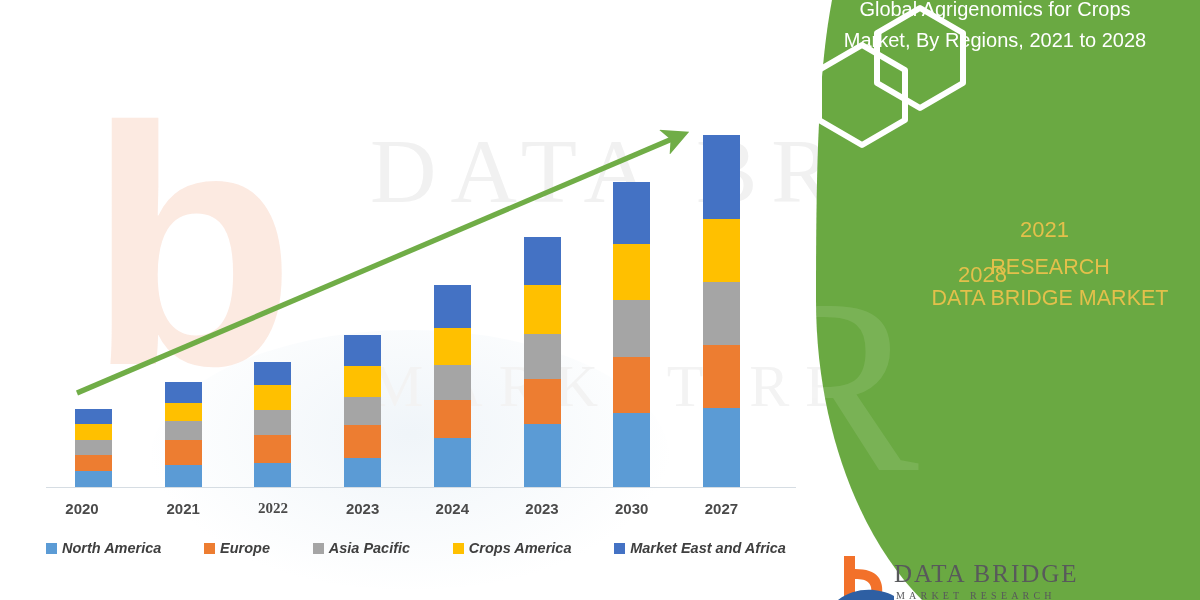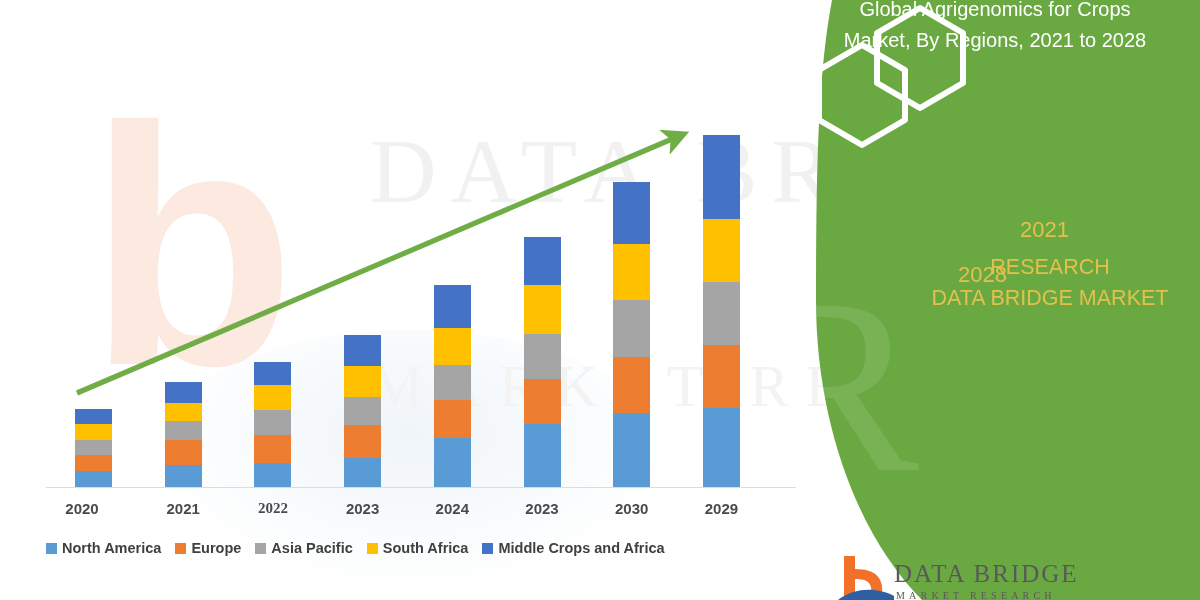--- a/index.html
+++ b/index.html
@@ -114,23 +114,24 @@
     width: 830px; height: 600px;
     pointer-events: none;
   }
 
   
   .legend {
     position: absolute;
     left: 46px; top: 540px;
     width: 740px;
     display: flex;
-    justify-content: flex-start;
+    justify-content: space-between;
     align-items: center;
     gap: 14px;
+    font-style: italic;
   }
   .legend-item { display: flex; align-items: center; gap: 5px; }
   .legend-swatch { width: 11px; height: 11px; flex: 0 0 auto; }
   .legend-label { font-size: 14.5px; font-weight: 700; color: #3f3f3f; white-space: nowrap; }
 
   
   .green-panel {
     position: absolute;
     left: 770px; top: 0;
     width: 430px; height: 600px;
@@ -277,21 +278,21 @@
         </div>
       </div>
     <div id="xlabels">
         <div class="xlabel" style="left: 42px;">2020</div>
         <div class="xlabel" style="left: 143.2px;">2021</div>
         <div class="xlabel" style="left: 232.9px; font-family: Liberation Serif, serif;">2022</div>
         <div class="xlabel" style="left: 322.6px; text-align: center;">2023</div>
         <div class="xlabel" style="left: 412.3px;">2024</div>
         <div class="xlabel" style="left: 502px;">2023</div>
         <div class="xlabel" style="left: 591.7px;">2030</div>
-        <div class="xlabel" style="left: 681.4px;">2029</div>
+        <div class="xlabel" style="left: 681.4px;">2027</div>
       </div>
 
     <svg class="arrow-svg" viewBox="0 0 830 600">
       <defs>
         <marker id="arrowhead" markerWidth="5.2" markerHeight="5.2" refX="1.6" refY="2.6" orient="auto">
           <polygon points="0,0 5.2,2.6 0,5.2 1.3,2.6" fill="#70AD47"></polygon>
         </marker>
       </defs>
       <line x1="77" y1="393" x2="672" y2="139" stroke="#70AD47" stroke-width="5.2" marker-end="url(#arrowhead)"></line>
     </svg>
@@ -305,25 +306,25 @@
       <div class="legend-item">
         <span class="legend-swatch" style="background: rgb(237, 125, 49);"></span>
         <span class="legend-label">Europe</span>
       </div>
       <div class="legend-item">
         <span class="legend-swatch" style="background: rgb(165, 165, 165);"></span>
         <span class="legend-label">Asia Pacific</span>
       </div>
       <div class="legend-item">
         <span class="legend-swatch" style="background: rgb(255, 192, 0);"></span>
-        <span class="legend-label">South Africa</span>
+        <span class="legend-label">Crops America</span>
       </div>
       <div class="legend-item">
         <span class="legend-swatch" style="background: rgb(68, 114, 196);"></span>
-        <span class="legend-label">Middle Crops and Africa</span>
+        <span class="legend-label">Market East and Africa</span>
       </div>
     </div>
 
   <div class="green-panel">
     <svg class="green-shape" viewBox="0 0 430 600" preserveAspectRatio="none">
       <path id="greenPath" d="M 62,0 L 430,0 L 430,600 L 152,600 C 92,540 46,430 46,300 C 46,168 48,74 62,0 Z" fill="#6AA942"></path>
       <g opacity="0.10" fill="#ffffff">
         <text x="-18" y="470" font-family="Liberation Serif, serif" font-size="250">R</text>
       </g>
     </svg>

